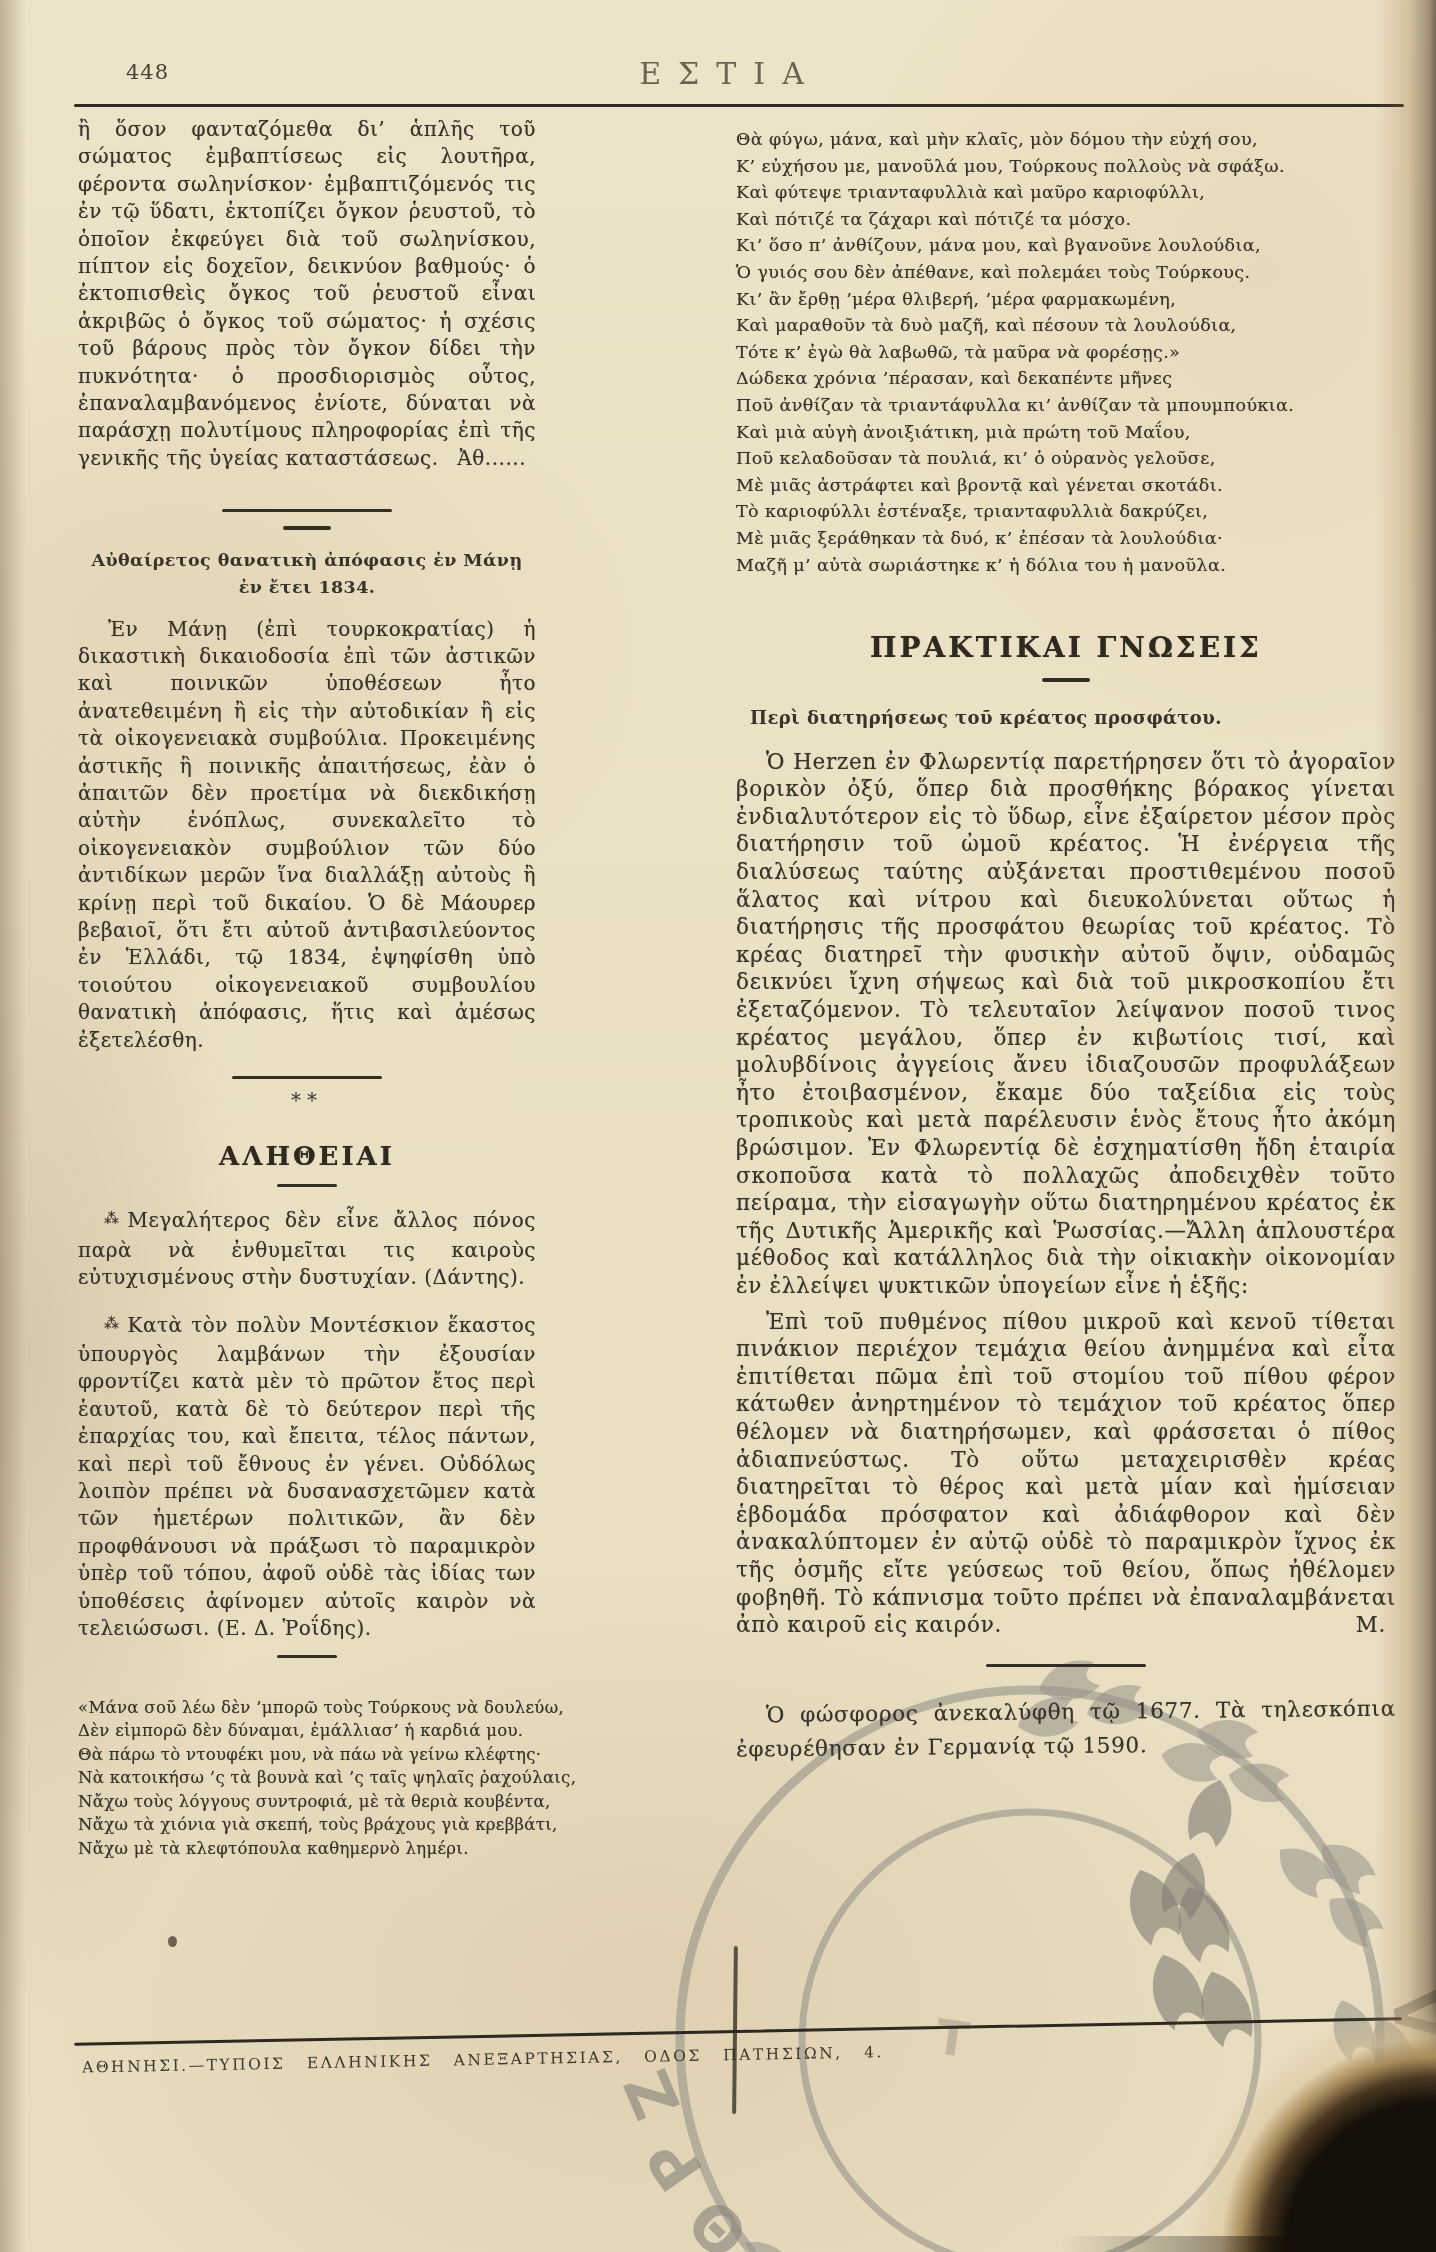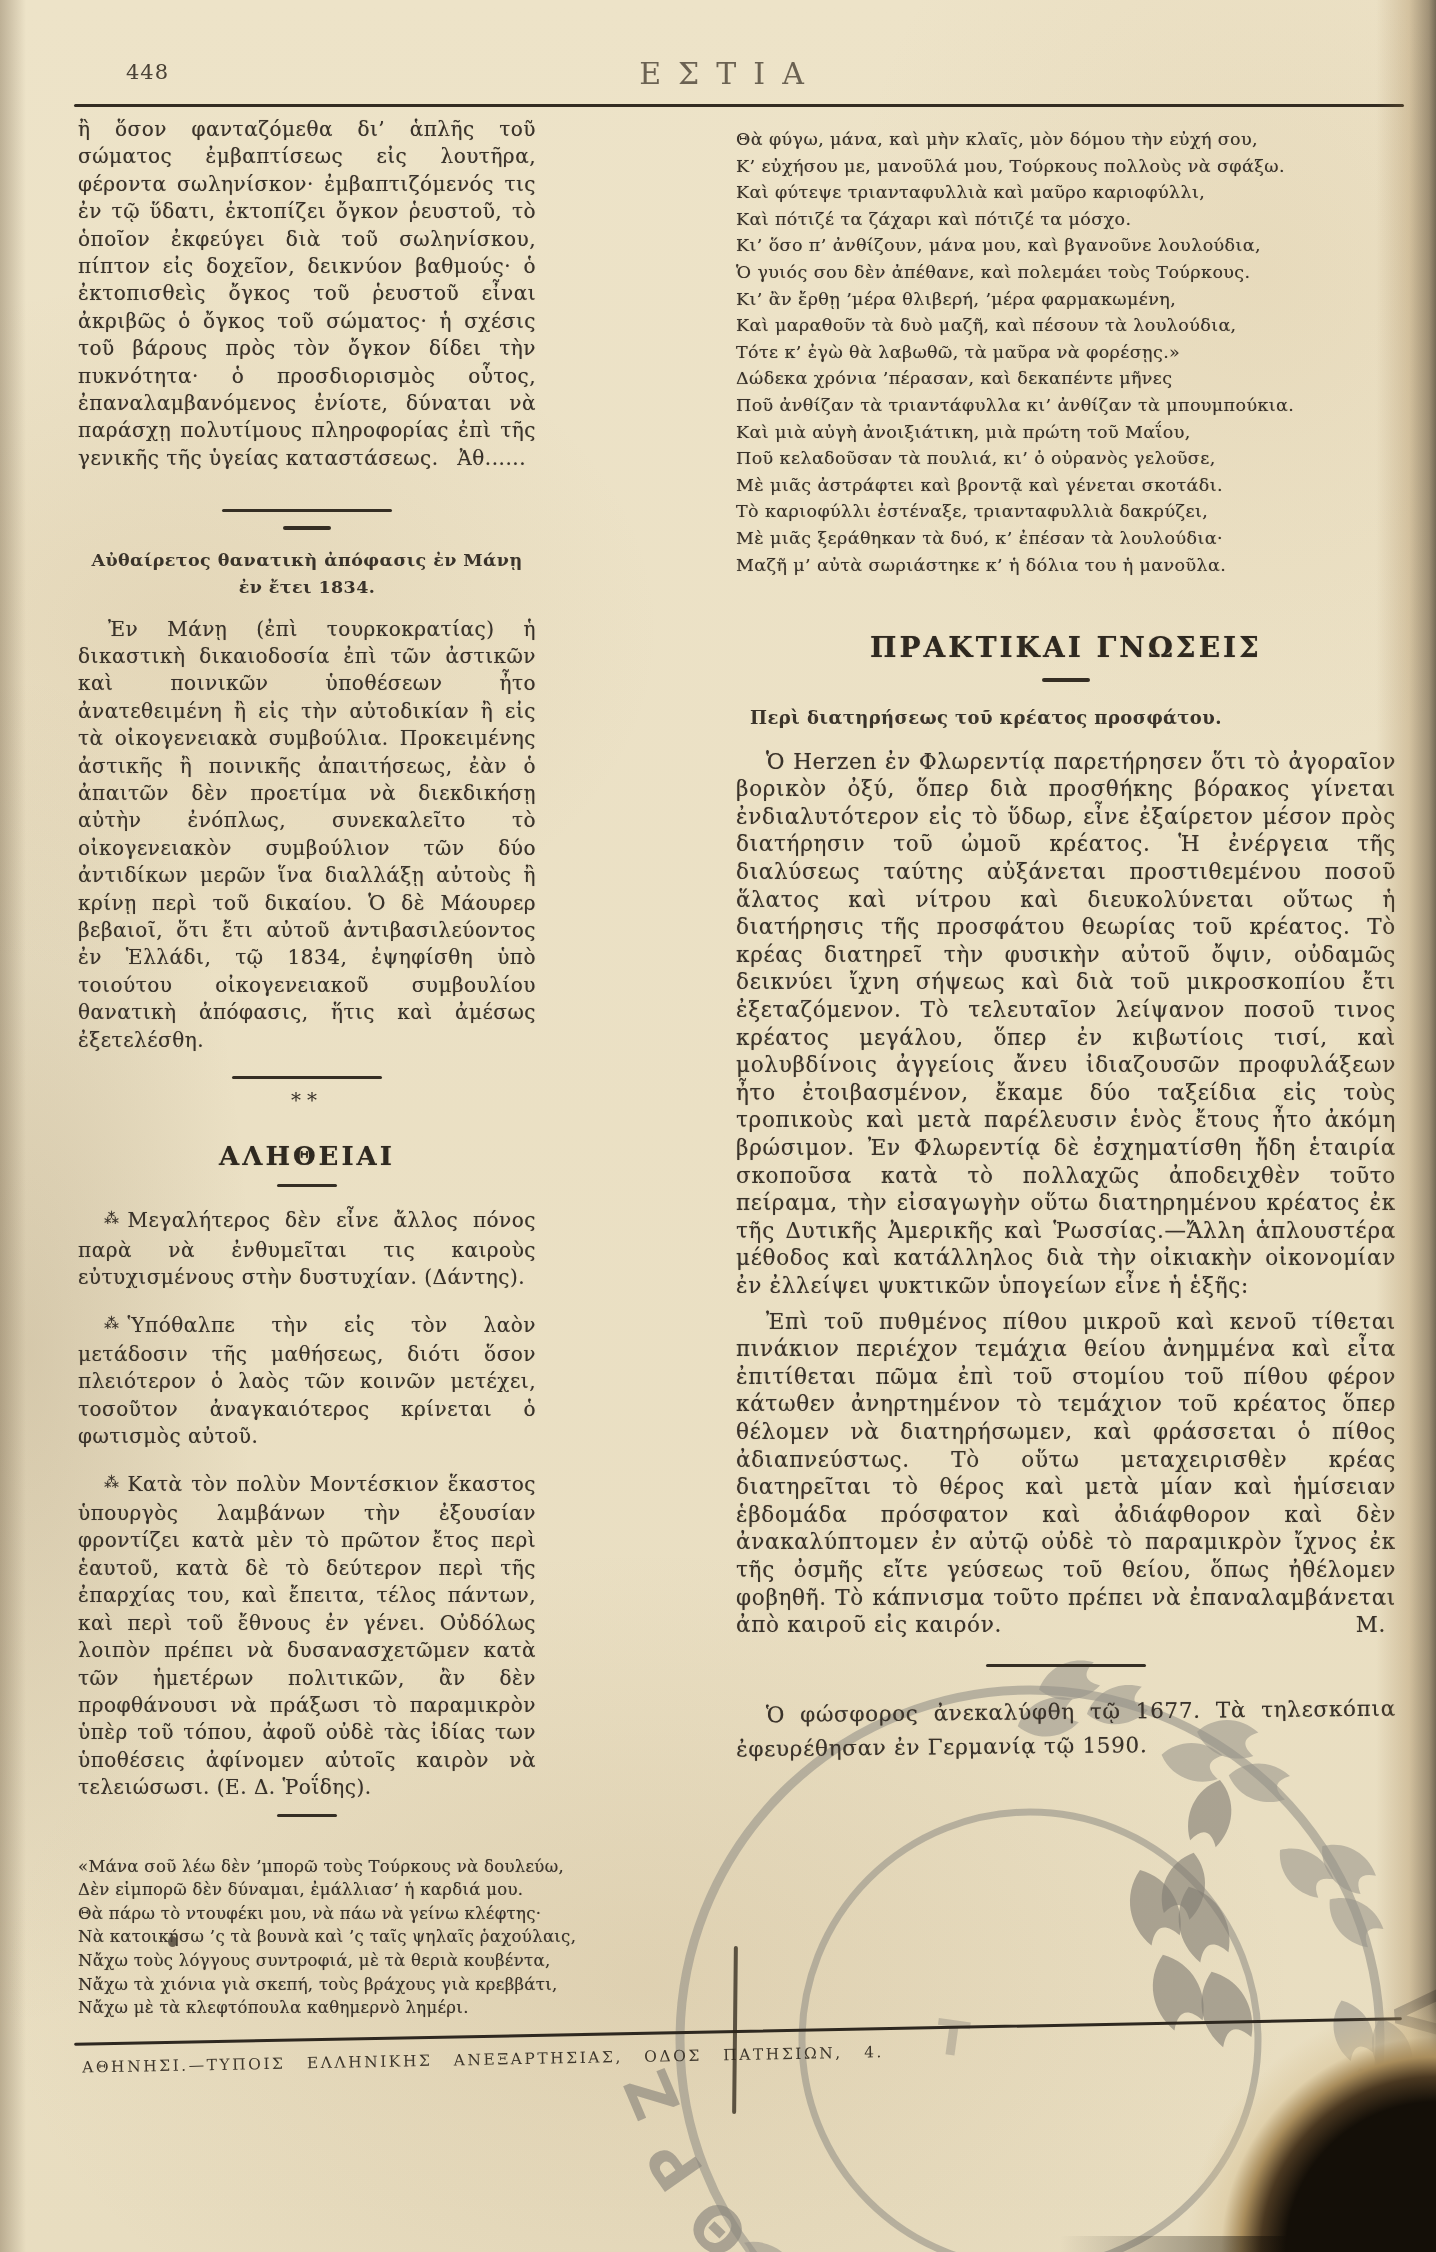--- a/index.html
+++ b/index.html
@@ -136,21 +136,20 @@
     <div class="subtitle">Αὐθαίρετος θανατικὴ ἀπόφασις ἐν Μάνῃ ἐν ἔτει 1834.</div>
     <p class="indent" style="margin-top:14px;">Ἐν Μάνῃ (ἐπὶ τουρκοκρατίας) ἡ δικαστικὴ δικαιοδοσία ἐπὶ τῶν ἀστικῶν καὶ ποινικῶν ὑποθέσεων ἦτο ἀνατεθειμένη ἢ εἰς τὴν αὐτοδικίαν ἢ εἰς τὰ οἰκογενειακὰ συμβούλια. Προκειμένης ἀστικῆς ἢ ποινικῆς ἀπαιτήσεως, ἐὰν ὁ ἀπαιτῶν δὲν προετίμα νὰ διεκδικήσῃ αὐτὴν ἐνόπλως, συνεκαλεῖτο τὸ οἰκογενειακὸν συμβούλιον τῶν δύο ἀντιδίκων μερῶν ἵνα διαλλάξῃ αὐτοὺς ἢ κρίνῃ περὶ τοῦ δικαίου. Ὁ δὲ Μάουρερ βεβαιοῖ, ὅτι ἔτι αὐτοῦ ἀντιβασιλεύοντος ἐν Ἑλλάδι, τῷ 1834, ἐψηφίσθη ὑπὸ τοιούτου οἰκογενειακοῦ συμβουλίου θανατικὴ ἀπόφασις, ἥτις καὶ ἀμέσως ἐξετελέσθη.</p>
 
     <div class="divider d150"></div>
     <div class="stars">**</div>
 
     <h2 class="mt26">ΑΛΗΘΕΙΑΙ</h2>
     <div class="dash-sm"></div>
 
     <p class="aphorism"><span class="asterism">⁂</span><span>Μεγαλήτερος δὲν εἶνε ἄλλος πόνος παρὰ νὰ ἐνθυμεῖται τις καιροὺς εὐτυχισμένους στὴν δυστυχίαν. (Δάντης).</span></p>
-    <p class="aphorism"><span class="asterism">⁂</span><span>Ὑπόθαλπε τὴν εἰς τὸν λαὸν μετάδοσιν τῆς μαθήσεως, διότι ὅσον πλειότερον ὁ λαὸς τῶν κοινῶν μετέχει, τοσοῦτον ἀναγκαιότερος κρίνεται ὁ φωτισμὸς αὐτοῦ.</span></p>
     <p class="aphorism"><span class="asterism">⁂</span><span>Κατὰ τὸν πολὺν Μοντέσκιον ἕκαστος ὑπουργὸς λαμβάνων τὴν ἐξουσίαν φροντίζει κατὰ μὲν τὸ πρῶτον ἔτος περὶ ἑαυτοῦ, κατὰ δὲ τὸ δεύτερον περὶ τῆς ἐπαρχίας του, καὶ ἔπειτα, τέλος πάντων, καὶ περὶ τοῦ ἔθνους ἐν γένει. Οὐδόλως λοιπὸν πρέπει νὰ δυσανασχετῶμεν κατὰ τῶν ἡμετέρων πολιτικῶν, ἂν δὲν προφθάνουσι νὰ πράξωσι τὸ παραμικρὸν ὑπὲρ τοῦ τόπου, ἀφοῦ οὐδὲ τὰς ἰδίας των ὑποθέσεις ἀφίνομεν αὐτοῖς καιρὸν νὰ τελειώσωσι. (Ε. Δ. Ῥοΐδης).</span></p>
 
     <div class="dash-sm"></div>
 
     <div class="poem poem-sm">
         <div>«Μάνα σοῦ λέω δὲν ’μπορῶ τοὺς Τούρκους νὰ δουλεύω,</div>
         <div>Δὲν εἰμπορῶ δὲν δύναμαι, ἐμάλλιασ’ ἡ καρδιά μου.</div>
         <div>Θὰ πάρω τὸ ντουφέκι μου, νὰ πάω νὰ γείνω κλέφτης·</div>
         <div>Νὰ κατοικήσω ’ς τὰ βουνὰ καὶ ’ς ταῖς ψηλαῖς ῥαχούλαις,</div>
         <div>Νἄχω τοὺς λόγγους συντροφιά, μὲ τὰ θεριὰ κουβέντα,</div>

